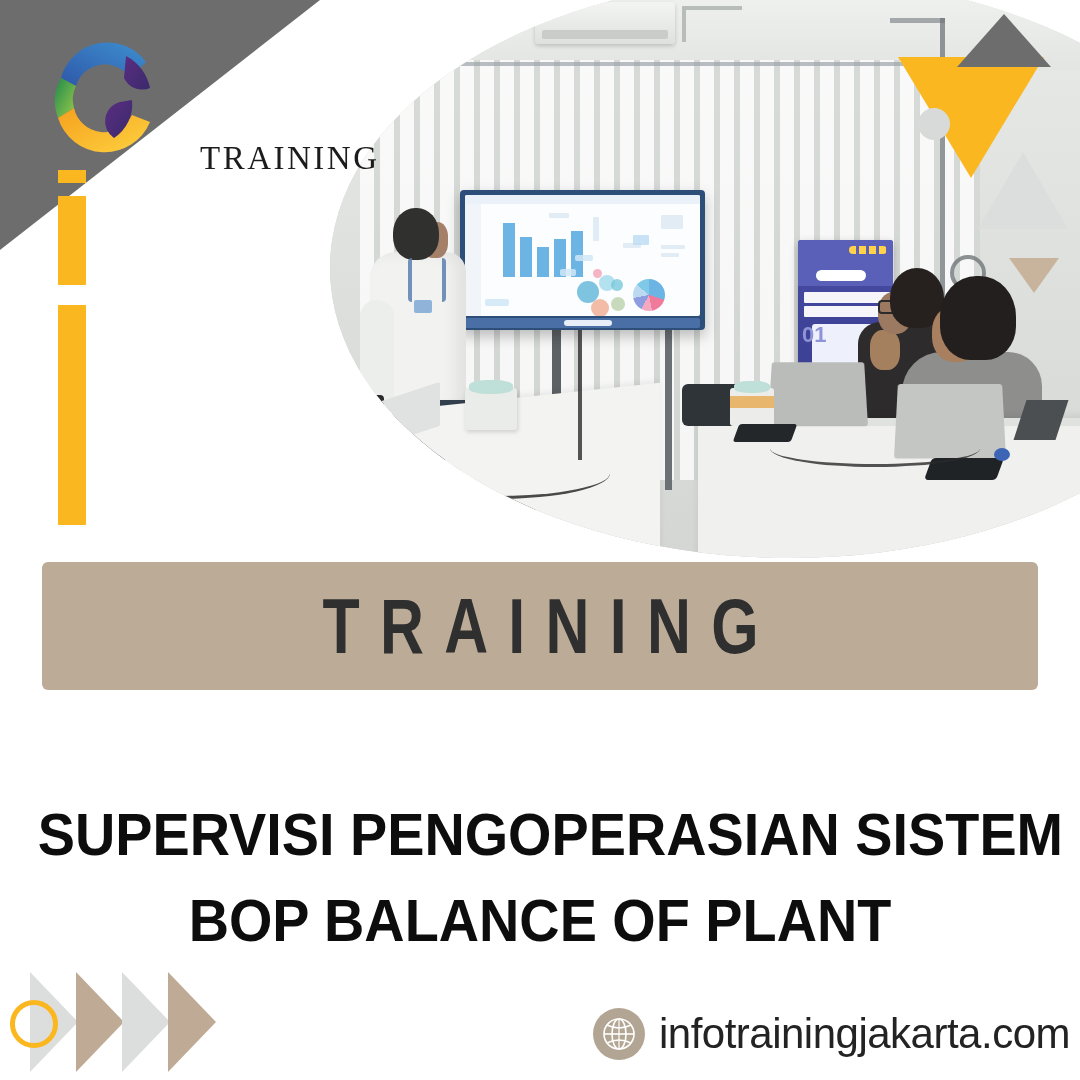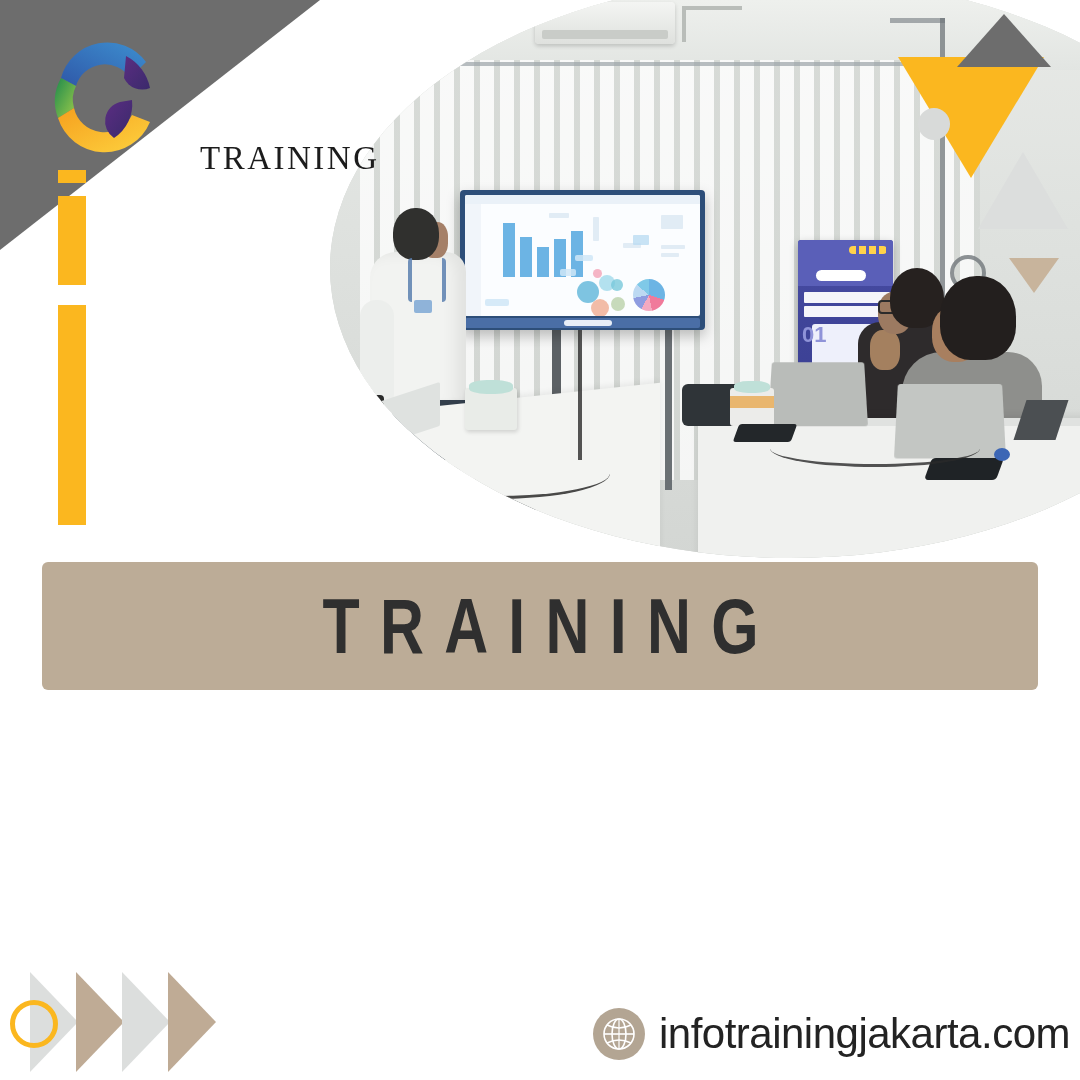--- a/index.html
+++ b/index.html
@@ -332,20 +332,24 @@
       <path d="M98 34 A46 46 0 0 1 122 66 A20 20 0 0 1 96 56 Z" fill="url(#gPurple)"></path>
       <path d="M104 78 A40 40 0 0 1 86 116 A20 20 0 0 1 92 80 Z" fill="url(#gPurple)"></path>
     </svg>
     <div class="logo-sub">TRAINING</div>
   </div>
 
   <div class="banner">
     <span class="banner-txt">TRAINING</span>
   </div>
 
+  <div class="title">
+    <div class="ln">SUPERVISI PENGOPERASIAN SISTEM</div>
+    <div class="ln">BOP BALANCE OF PLANT</div>
+  </div>
 
   <div class="chevrons">
     <div class="chev chev-g" style="left:22px"></div>
     <div class="chev chev-t" style="left:68px"></div>
     <div class="chev chev-g" style="left:114px"></div>
     <div class="chev chev-t" style="left:160px"></div>
   </div>
   <div class="ring"></div>
 
   <div class="site">

